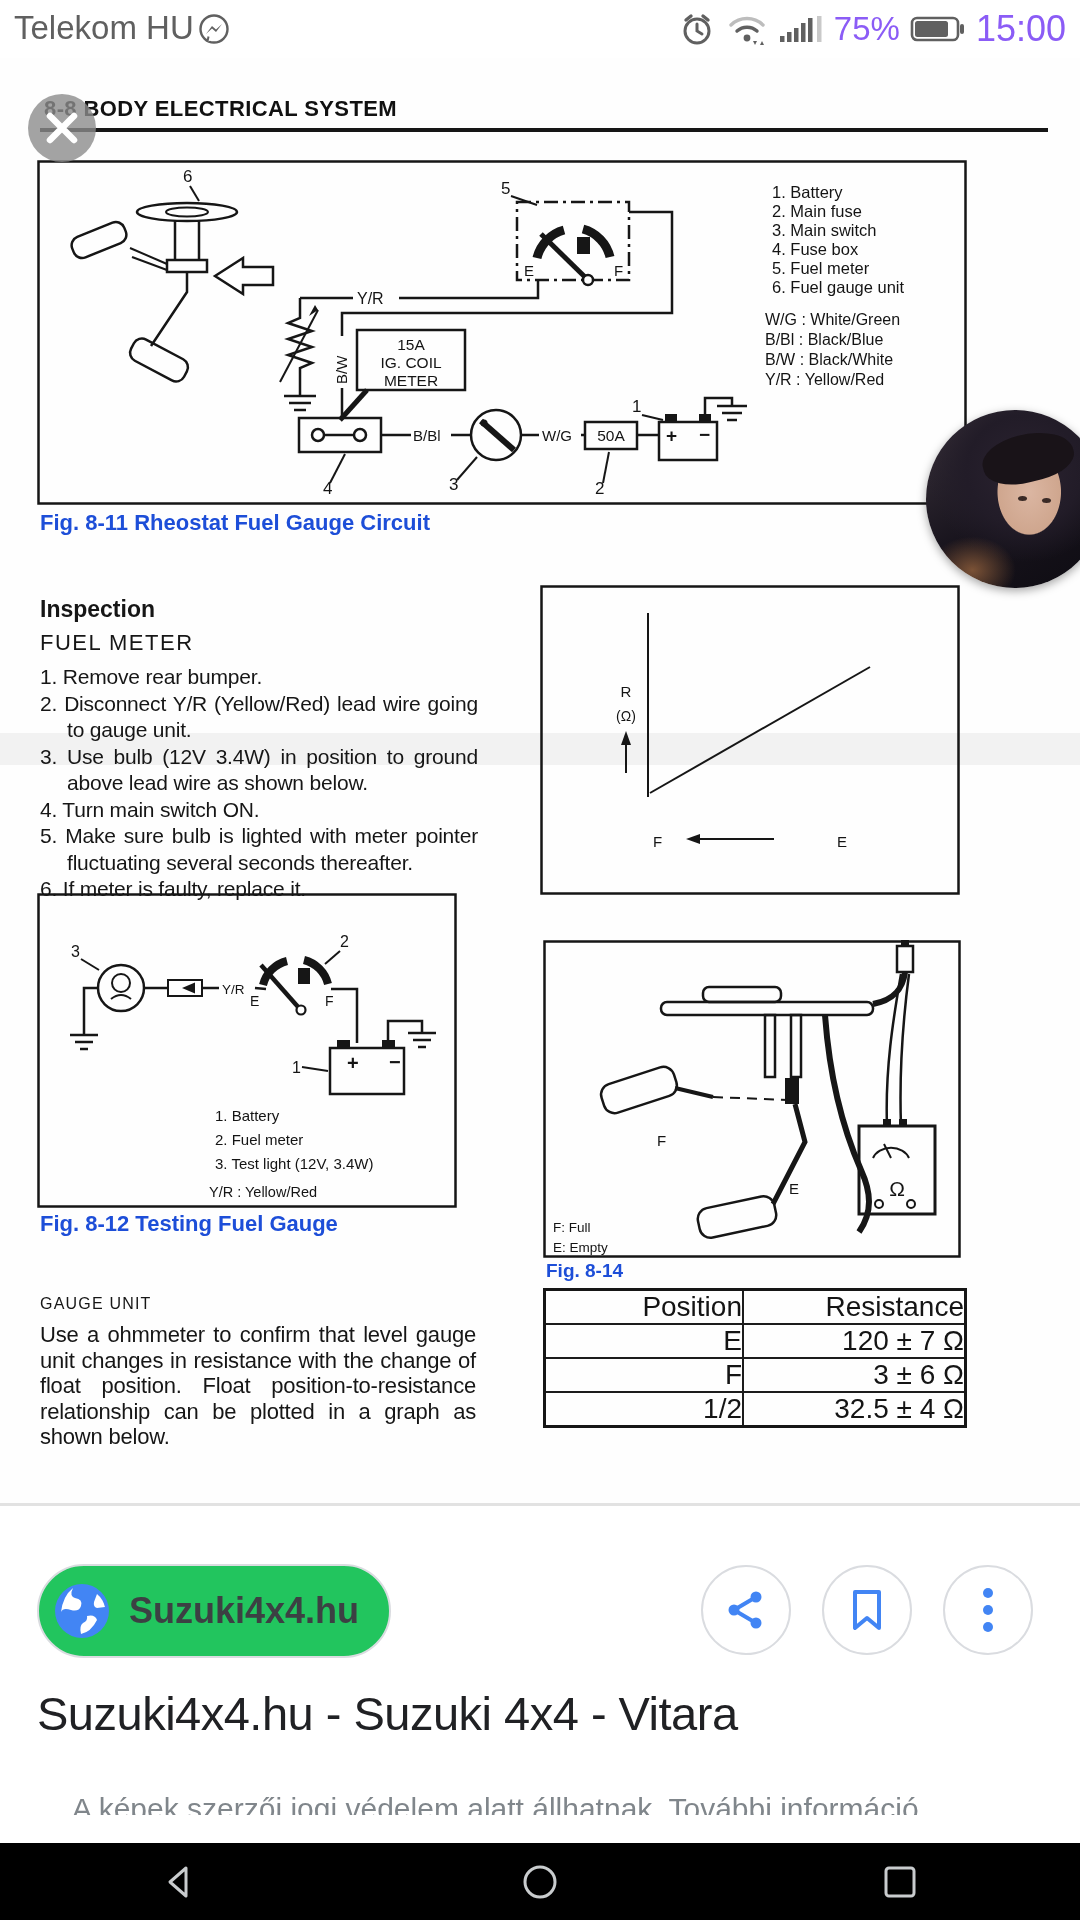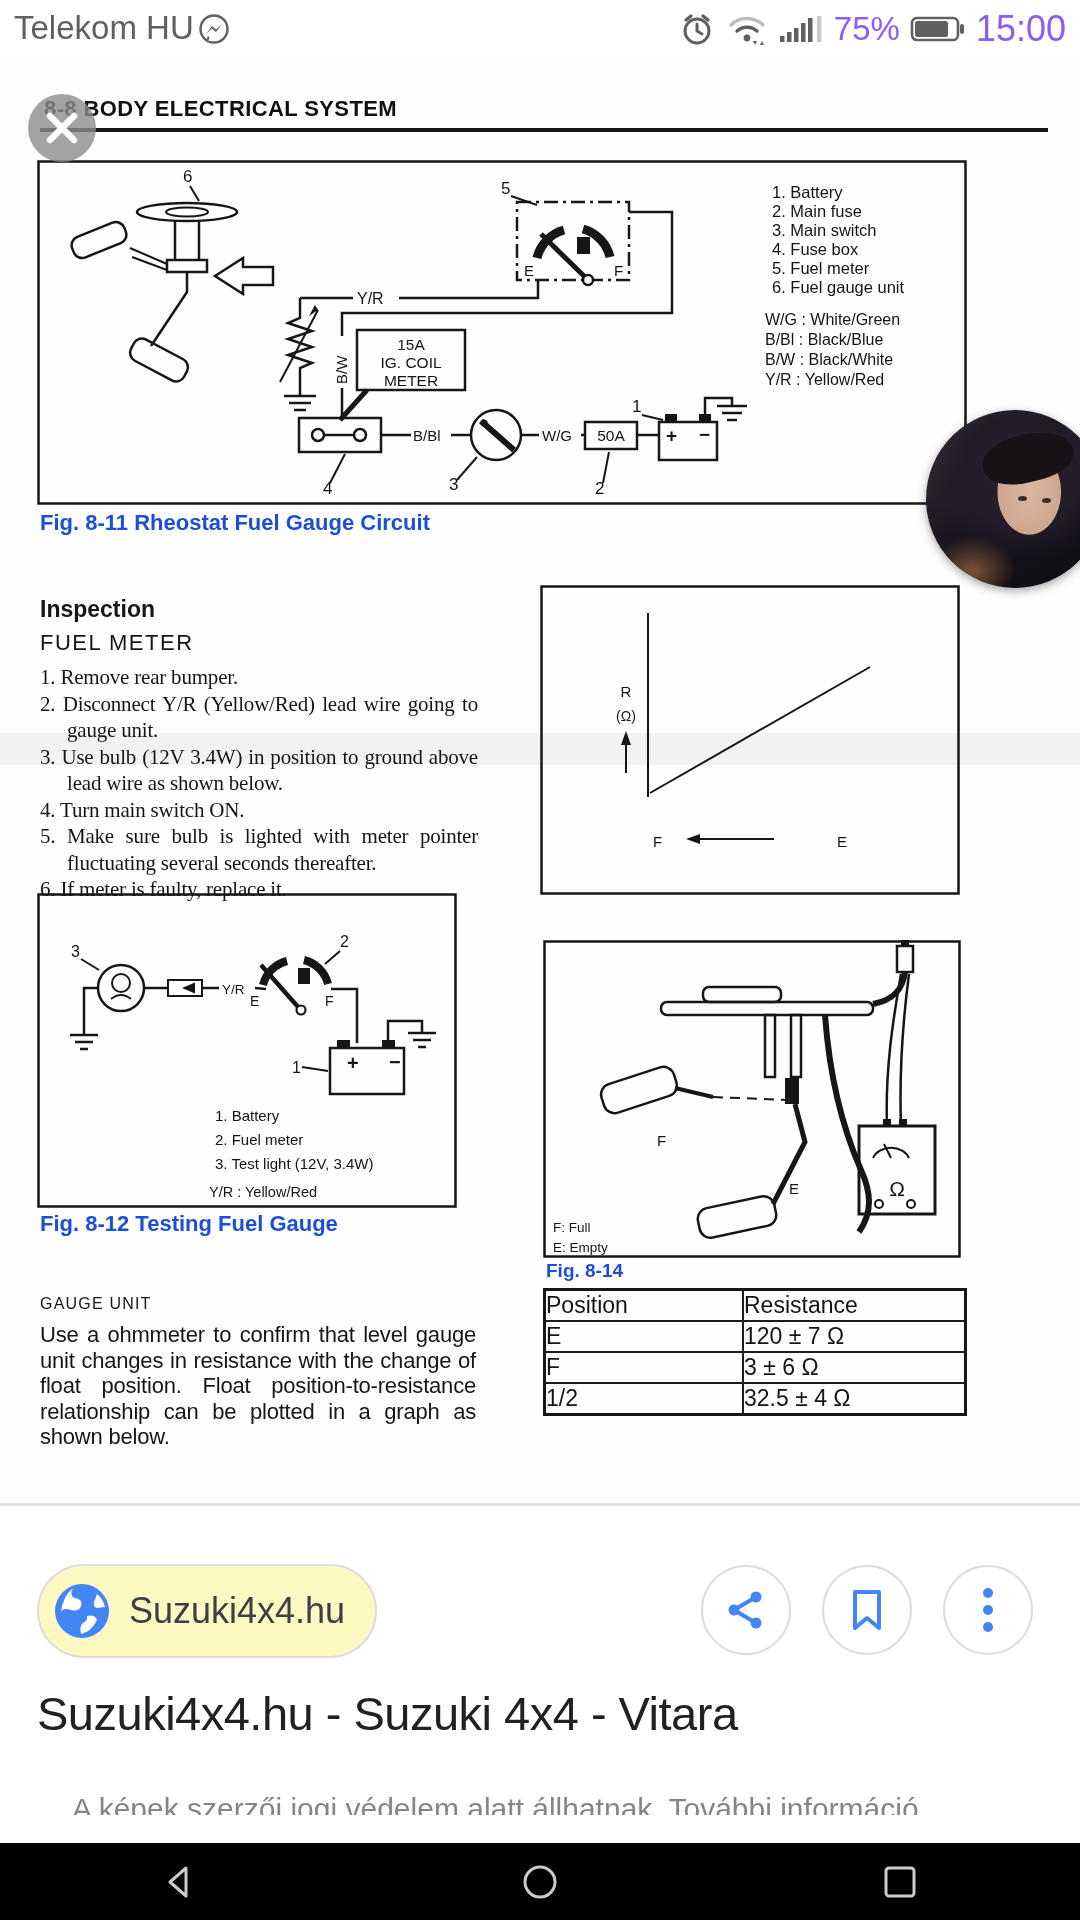--- a/index.html
+++ b/index.html
@@ -22,40 +22,40 @@
   .fig-caption{position:absolute;font-weight:700;color:#1d4ed8;}
   .cap811{left:40px;top:452px;font-size:22px;}
   .cap812{left:40px;top:1153px;font-size:22px;}
   .cap813{left:543px;top:849px;font-size:20px;}
   .cap814{left:546px;top:1202px;font-size:19px;}
 
   .insp{position:absolute;left:40px;top:538px;width:438px;}
   .insp-h{font-size:23px;font-weight:700;margin-bottom:7px;}
   .insp-sub{font-size:22px;letter-spacing:1.5px;margin-bottom:8px;}
   .step{font-size:21px;line-height:26.5px;letter-spacing:-.2px;text-align:justify;
-        padding-left:27px;text-indent:-27px;font-family:Liberation Serif, serif;}
+        padding-left:27px;text-indent:-27px;}
 
   .gauge-unit{position:absolute;left:40px;top:1237px;width:436px;}
   .gu-h{font-size:16px;letter-spacing:1.2px;margin-bottom:9px;}
   .gu-body{font-size:22px;line-height:25.5px;letter-spacing:-.2px;text-align:justify;}
 
   svg.fig{position:absolute;}
   .f811{left:37px;top:102px;}
   .f812{left:37px;top:835px;}
   .f813{left:540px;top:527px;}
   .f814{left:543px;top:882px;}
   svg.fig text{fill:#141414;font-family:"Liberation Sans",sans-serif;}
   .ln{stroke:#161616;stroke-width:2.5;fill:none;}
   .thin{stroke:#161616;stroke-width:2;fill:none;}
   .frame{stroke:#161616;stroke-width:2.5;fill:none;}
 
   .spec-table{position:absolute;left:543px;top:1230px;width:424px;border-collapse:collapse;
               border:3px solid #161616;table-layout:fixed;}
-  .spec-table th,.spec-table td{border:2px solid #1c1c1c;height:29px;text-align:left;
-              font-size:23px;font-weight:400;color:#141414;padding:0;}
+  .spec-table th,.spec-table td{border:2px solid #1c1c1c;height:29px;text-align:right;
+              font-size:28px;font-weight:400;color:#141414;padding:0;}
   .spec-table .c1{width:196px;}
 
   
   .close-btn{position:absolute;left:28px;top:94px;width:68px;height:68px;border-radius:50%;
              background:rgba(140,140,140,.8);border:none;display:flex;align-items:center;
              justify-content:center;cursor:pointer;padding:0;}
   .chat-head{position:absolute;left:926px;top:410px;width:178px;height:178px;border-radius:50%;
      overflow:hidden;box-shadow:0 3px 10px rgba(0,0,0,.35);
      background:
        radial-gradient(ellipse 46px 62px at 58% 46%, #dbb6a2 0%, #cfa68e 68%, rgba(0,0,0,0) 70%),
@@ -63,21 +63,21 @@
        radial-gradient(ellipse 96px 92px at 55% 34%, #2b2330 0%, #221c28 60%, rgba(34,28,40,0) 100%),
        linear-gradient(150deg,#3a323c 0%,#17131c 55%,#0e0c12 100%);}
   .chat-head .hair{position:absolute;left:56px;top:24px;width:92px;height:48px;background:#191318;
      border-radius:50% 60% 45% 50%;transform:rotate(-14deg);}
   .chat-head .eyes{position:absolute;left:92px;top:86px;width:9px;height:5px;background:#3a2a26;
      border-radius:50%;box-shadow:24px 2px 0 #3a2a26;}
 
   
   .divider{position:absolute;left:0;top:1503px;width:1080px;height:3px;background:#e2e2e2;}
   .chip{position:absolute;left:37px;top:1564px;height:90px;display:flex;align-items:center;
-        border:2px solid #dadce0;border-radius:47px;background:#fef9c3;padding:0 30px 0 14px;cursor:pointer;}
+        border:2px solid #dadce0;border-radius:47px;background:#22c55e;padding:0 30px 0 14px;cursor:pointer;font-weight:bold;}
   .chip-label{font-size:36px;color:#3c4043;margin-left:18px;}
   .act-btn{position:absolute;top:1565px;width:90px;height:90px;border-radius:50%;background:#fff;
            border:2px solid #dadce0;display:flex;align-items:center;justify-content:center;cursor:pointer;padding:0;}
   .act-share{left:701px;} .act-bm{left:822px;} .act-more{left:943px;}
   .result-title{position:absolute;left:37px;top:1686px;width:1010px;font-size:47px;color:#202124;
                 letter-spacing:-.5px;}
   .result-sub{position:absolute;left:40px;top:1788px;width:1010px;height:27px;overflow:hidden;
               font-size:30px;line-height:42px;color:#80868b;margin-left:32px;}
 
   

